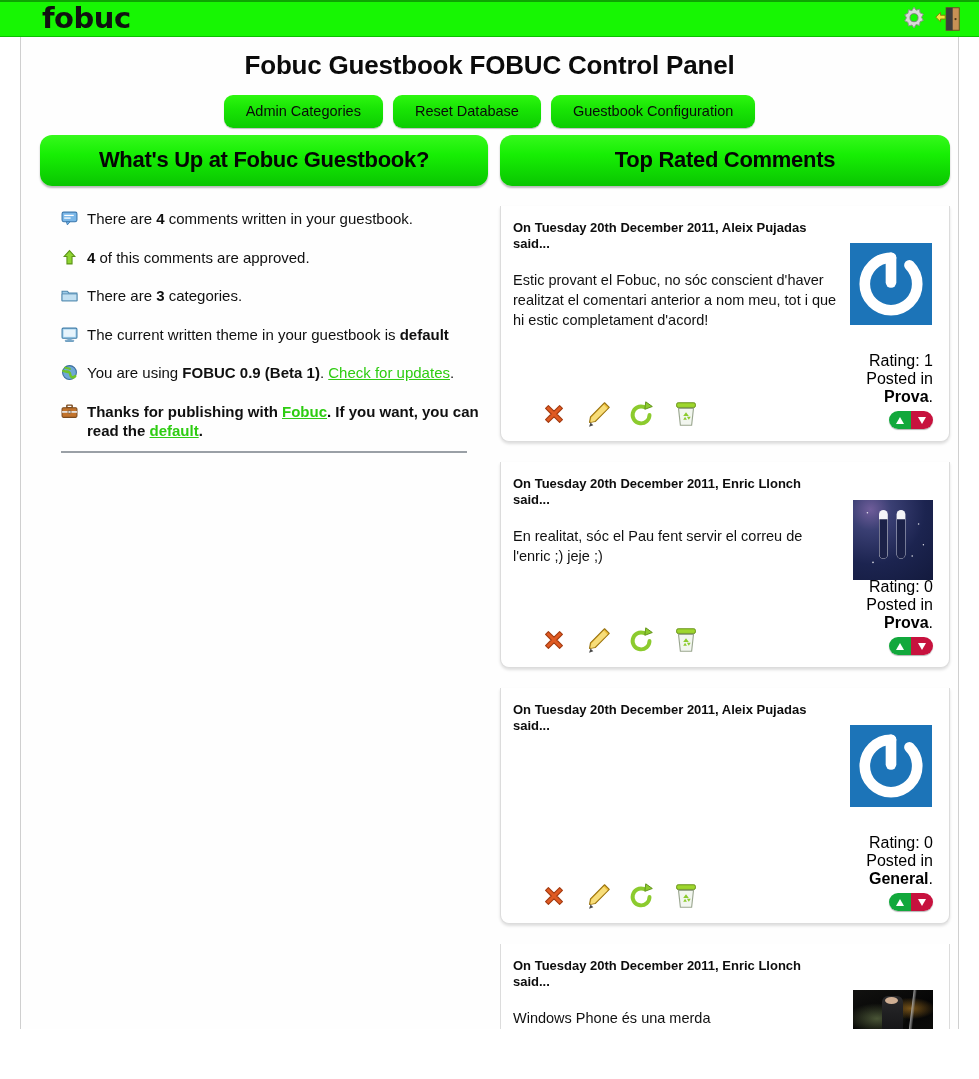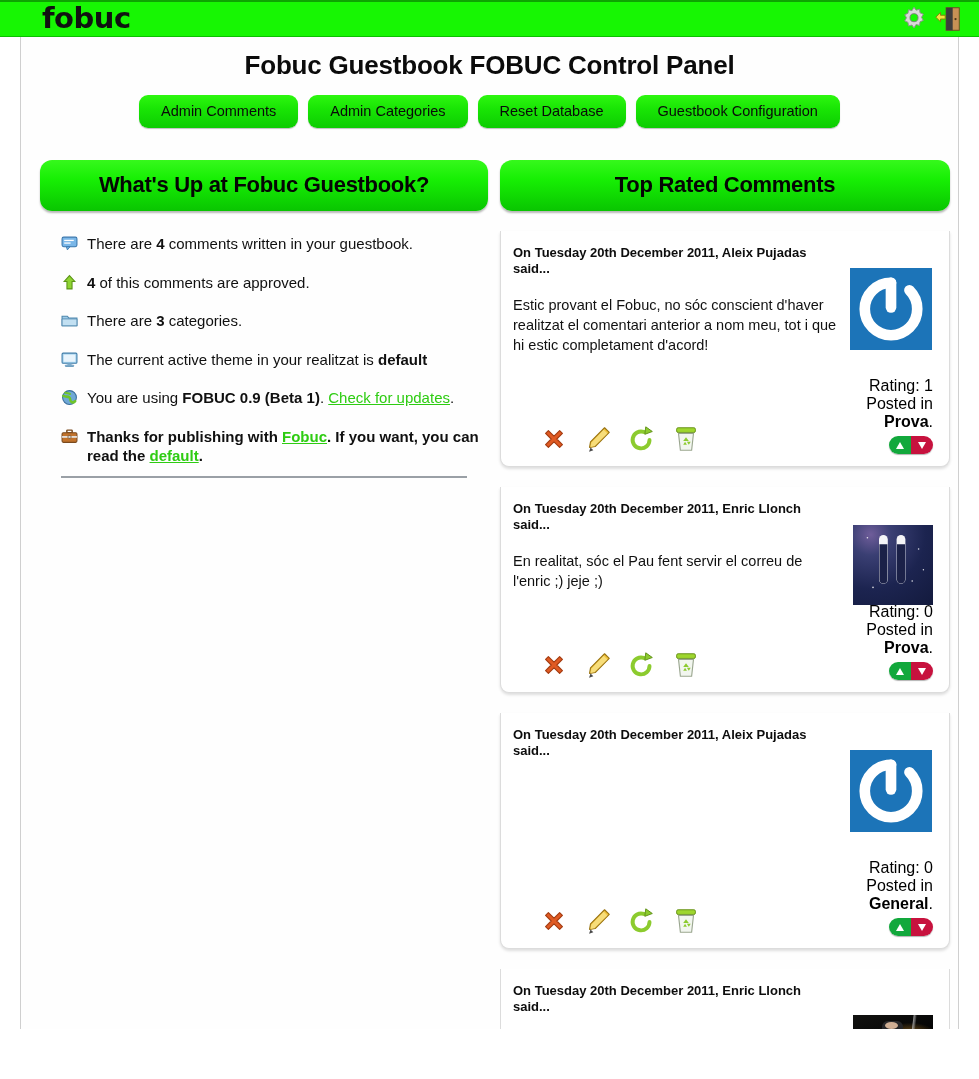--- a/index.html
+++ b/index.html
@@ -64,21 +64,21 @@
     font-size: 14.5px;
     border: none;
     box-shadow: 0 1px 1px rgba(0,0,0,0.25);
     cursor: pointer;
     white-space: nowrap;
     font-family: "Liberation Sans", sans-serif;
   }
 
   
   #cols {
-    margin-top: 32px;
+    margin-top: 7px;
     display: flex;
     align-items: flex-start;
     padding: 0 19px 0 19px;
   }
   #left-col { width: 448px; flex: 0 0 448px; }
   #right-col { width: 450px; flex: 0 0 450px; margin-left: 12px; }
 
   .panel-head {
     border-radius: 12px;
     background: linear-gradient(180deg, #36f91c 0%, #17ef04 38%, #09c501 100%);
@@ -207,21 +207,20 @@
       </svg>
     </span>
   </div>
 </div>
 
 <div id="page">
 
   <div id="page-title">Fobuc Guestbook FOBUC Control Panel</div>
 
   <div id="nav">
-    <button class="nav-btn">Admin Comments</button>
     <button class="nav-btn">Admin Categories</button>
     <button class="nav-btn">Reset Database</button>
     <button class="nav-btn">Guestbook Configuration</button>
   </div>
 
   <div id="cols">
 
     <div id="left-col">
       <div class="panel-head">What's Up at Fobuc Guestbook?</div>
 
@@ -260,21 +259,21 @@
 
         <li>
           <span class="li-icon">
             <svg viewBox="0 0 16 16" width="17" height="17">
               <rect x="1" y="2" width="14" height="9.5" rx="1" fill="#a9d4ef" stroke="#3f7ca8" stroke-width="1"></rect>
               <rect x="2.5" y="3.4" width="11" height="6.8" fill="#e8f4fc"></rect>
               <rect x="6" y="12" width="4" height="1.6" fill="#8fbbd8"></rect>
               <rect x="4" y="13.3" width="8" height="1.3" rx="0.6" fill="#8fbbd8" stroke="#3f7ca8" stroke-width="0.6"></rect>
             </svg>
           </span>
-          <span>The current active theme in your realitzat is </span><span class="strong">default</span>
+          <span>The current written theme in your guestbook is </span><span class="strong">default</span>
         </li>
 
         <li>
           <span class="li-icon">
             <svg viewBox="0 0 16 16" width="17" height="17">
               <circle cx="8" cy="8" r="6.5" fill="#6fa8d6" stroke="#3b6e9b" stroke-width="1"></circle>
               <path d="M2.2 6.5c2.5 1.2 4 .2 5.5 1.3 1.5 1.1.6 3.2 2 4.3 1 .8 2.5.4 3.6-.6" fill="none" stroke="#6ec42a" stroke-width="2.4" stroke-linecap="round"></path>
               <path d="M4 3.4c1.4 1.1 3.2.2 4.4 1.3" fill="none" stroke="#6ec42a" stroke-width="2" stroke-linecap="round"></path>
             </svg>
           </span>

